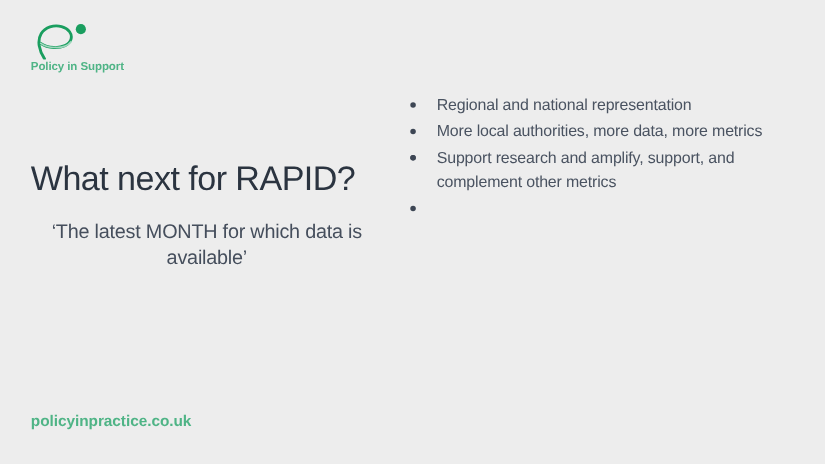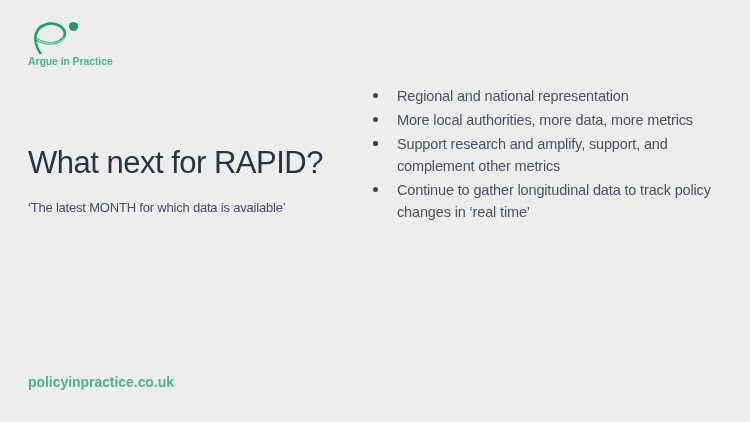--- a/index.html
+++ b/index.html
@@ -55,25 +55,26 @@
   .title {
     margin: 0;
     font-size: 31px;
     font-weight: normal;
     line-height: 1.16;
     letter-spacing: -0.5px;
     color: #2b3440;
   }
   .subtitle {
     margin: 18px 0 0 0;
-    font-size: 13px;
+    font-size: 18px;
     font-weight: normal;
     line-height: 1.32;
     letter-spacing: -0.2px;
     color: #454e5c;
+    text-align: center;
   }
 
   
   .bullets {
     position: absolute;
     left: 362px;
     top: 80px;
     width: 368px;
     margin: 5px;
     padding: 0;
@@ -113,21 +114,21 @@
 <body>
 
 <div class="slide">
 
   <div class="logo">
     <svg class="logo-mark" viewBox="0 0 62 34">
       <path d="M14.5 33.5 C9.5 26 7.5 17 11.5 10.5 C15 4.8 23 2.2 30 4.2 C36.5 6 40 11 38.5 15.8 C37 20.6 30.5 23.6 23 23.2 C18.5 23 14 21.6 11 19.4" fill="none" stroke="#1a9e5f" stroke-width="2.6" stroke-linecap="round"></path>
       <path d="M11 19.4 C14.6 22 20 23.4 25.4 23.2 C31 23 36 21.2 38.5 17.9" fill="none" stroke="#9fd7bd" stroke-width="1.5" stroke-linecap="round"></path>
       <circle cx="47.5" cy="6.5" r="4.6" fill="#1a9e5f"></circle>
     </svg>
-    <span class="logo-word">Argue in Practice</span>
+    <span class="logo-word">Policy in Support</span>
   </div>
 
   <div class="left-col">
     <h1 class="title">What next for RAPID?</h1>
     <p class="subtitle">‘The latest MONTH for which data is available’</p>
   </div>
 
   <ul class="bullets">
     <li class="bullet-item">
       <span class="bullet-dot"></span>
@@ -139,19 +140,18 @@
     </li>
     <li class="bullet-item">
       <span class="bullet-dot"></span>
     </li>
     <li class="bullet-item">
       <span class="bullet-dot"></span>
       <span>Support research and amplify, support, and complement other metrics</span>
     </li>
     <li class="bullet-item">
       <span class="bullet-dot"></span>
-      <span>Continue to gather longitudinal data to track policy changes in ‘real time’</span>
     </li>
   </ul>
 
   <div class="footer-url">policyinpractice.co.uk</div>
 
 </div>
 
 </body></html>

